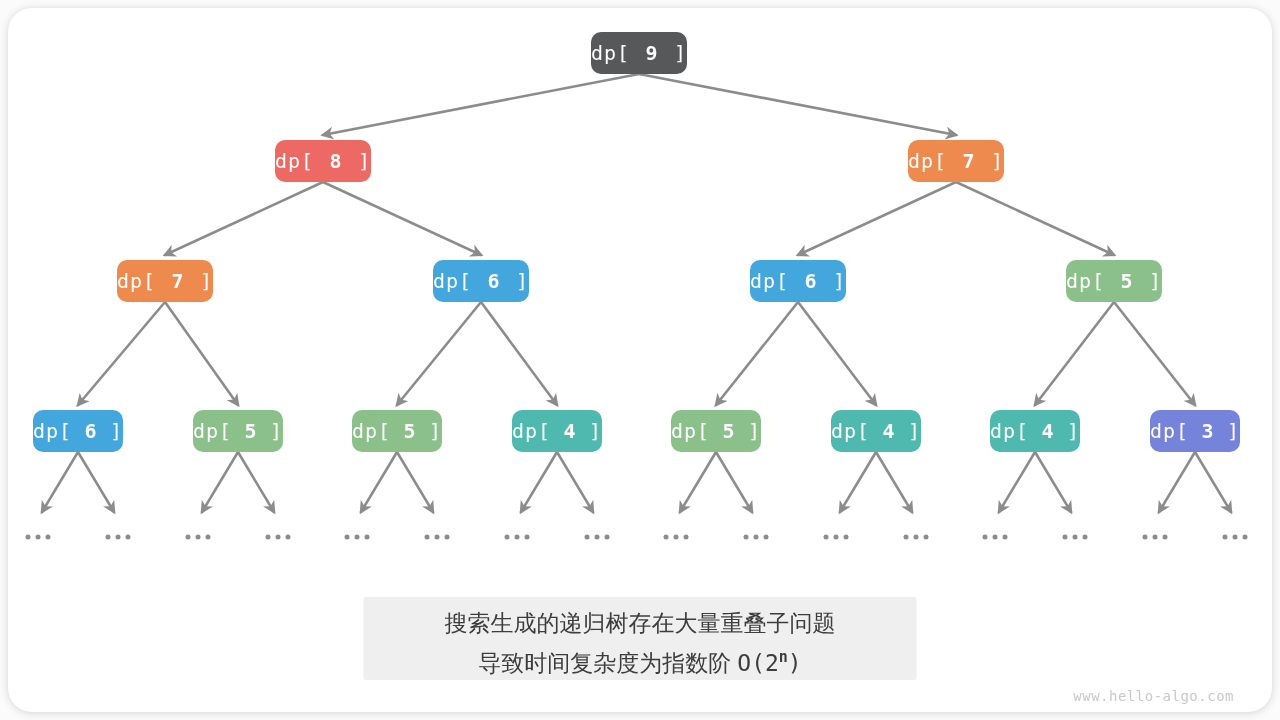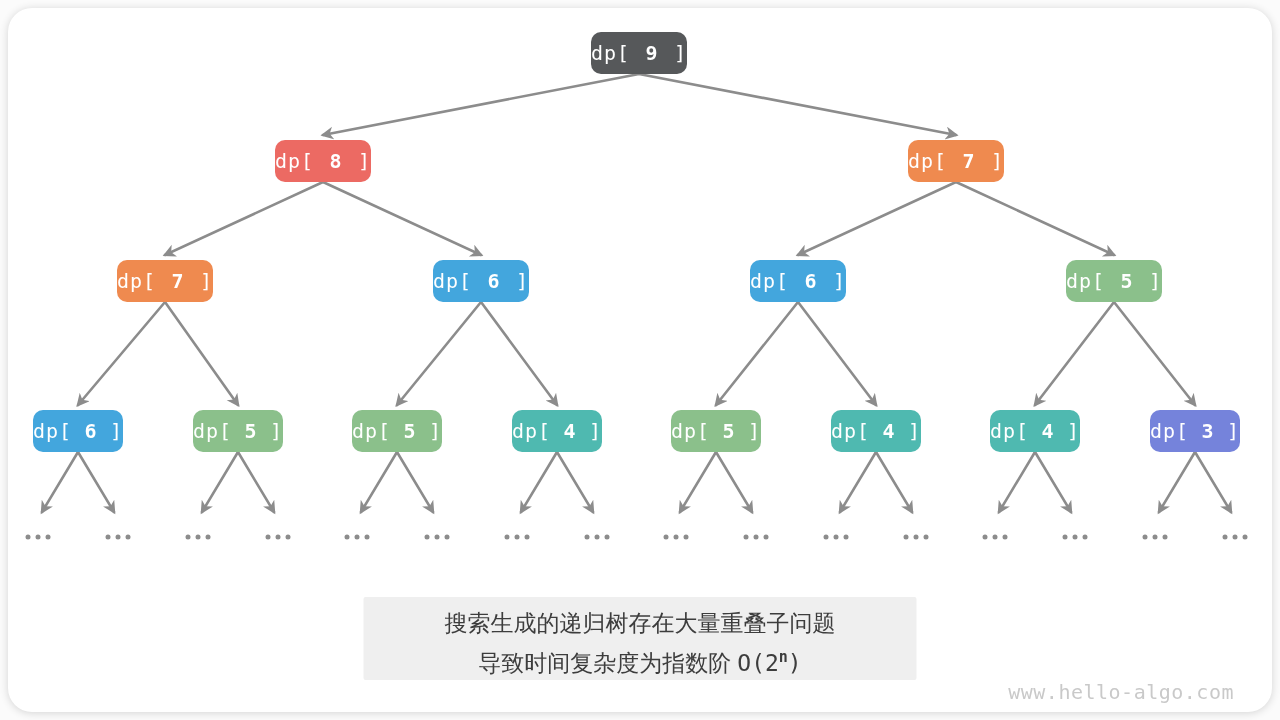--- a/index.html
+++ b/index.html
@@ -34,21 +34,21 @@
     position:absolute;left:640px;top:597px;width:553px;
     transform:translateX(-50%);
     background:var(--caption-bg);color:var(--caption-text);
     border-radius:2px;text-align:center;
     font-size:23px;line-height:34px;padding:9px 0 0 0;
   }
   .complexity{font-family:"DejaVu Sans Mono",monospace;margin-left:6px;}
   .complexity sup{font-weight:bold;font-size:15px;}
   .watermark{
     position:absolute;right:46px;bottom:16px;
-    font-family:"DejaVu Sans Mono",monospace;font-size:20px;
+    font-family:"DejaVu Sans Mono",monospace;font-size:14px;
     letter-spacing:.5px;color:var(--watermark);margin-top:48px;
   }
 </style>
 </head>
 <body>
 
 <div class="card"></div>
 
 <div>
   <svg id="edge-layer" xmlns="http://www.w3.org/2000/svg">

